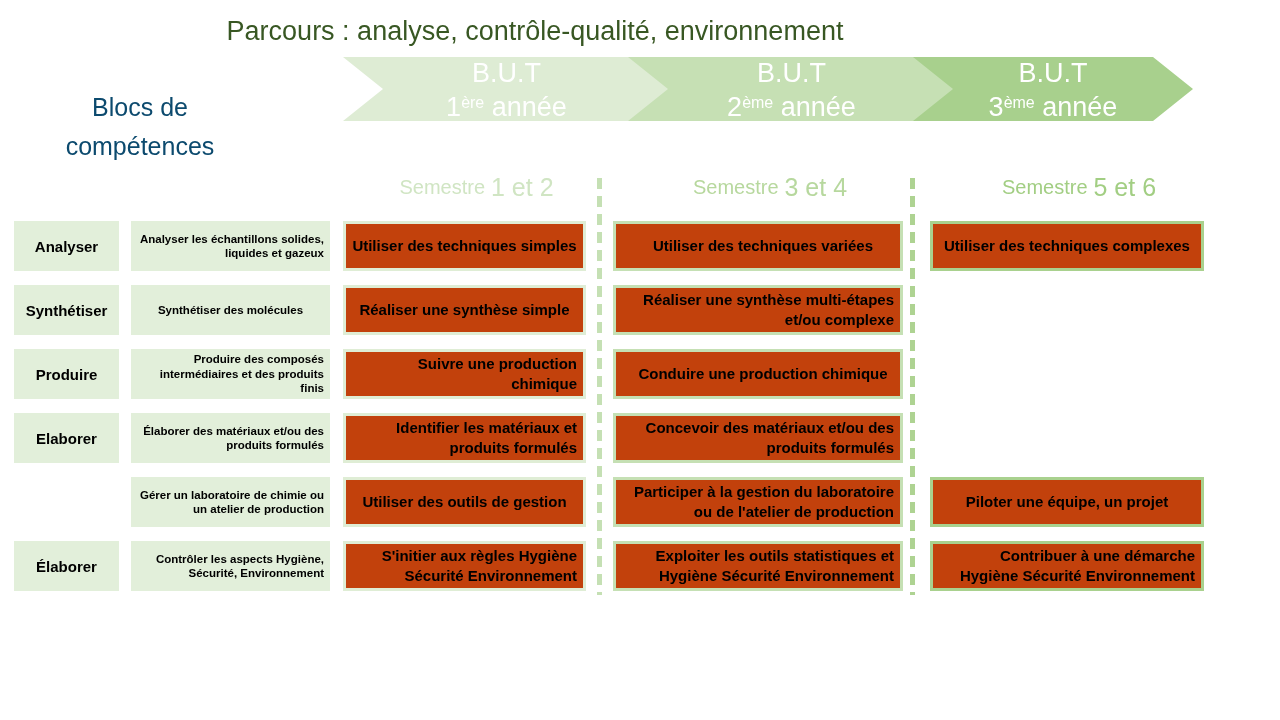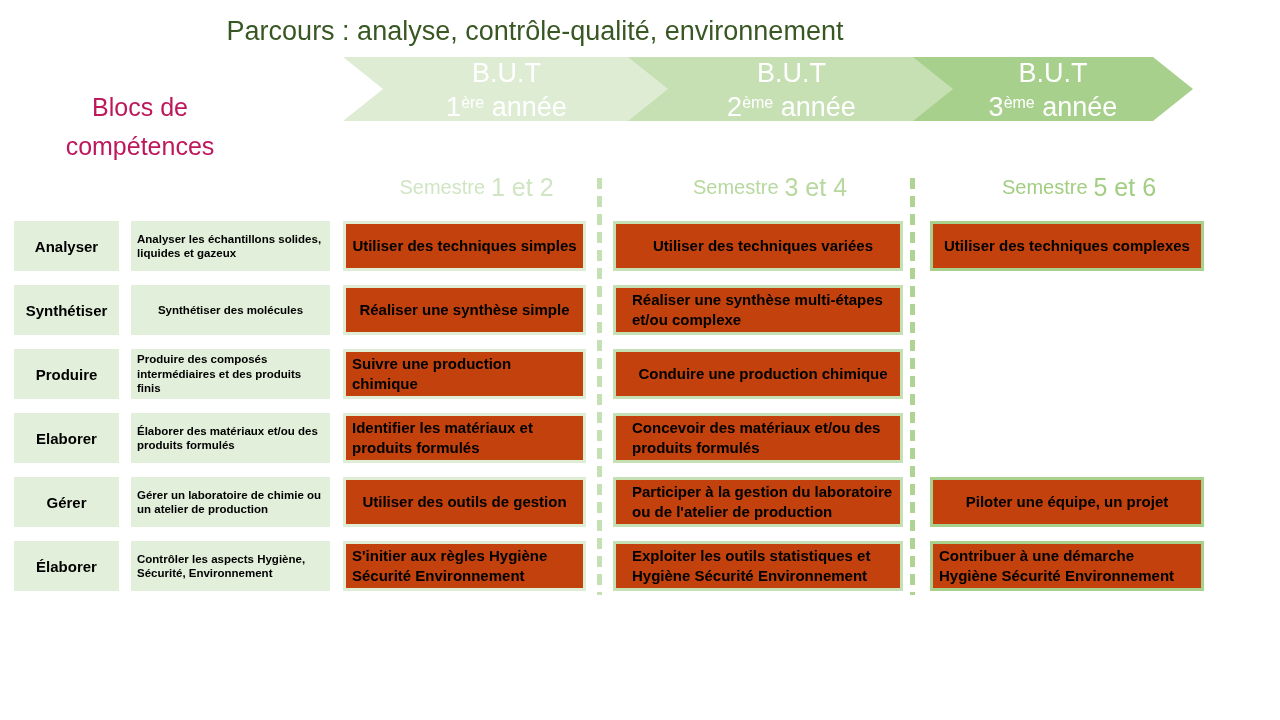--- a/index.html
+++ b/index.html
@@ -18,21 +18,21 @@
     font-size:27px;font-weight:400;
     color:#385723;
     letter-spacing:0px;
   }
 
   
   .blocs-header{
     position:absolute;left:28px;top:88px;width:224px;
     text-align:center;
     font-size:25px;line-height:39px;
-    color:#be185d;
+    color:#0c4a6e;
   }
 
   
   .arrows{
     position:absolute;left:343px;top:57px;height:88px;
     display:flex;flex-direction:row;align-items:stretch;
   }
   .arrow{
     height:64px;
     clip-path:polygon(0% 0%, calc(100% - 40px) 0%, 100% 50%, calc(100% - 40px) 100%, 0% 100%, 40px 50%);
@@ -64,21 +64,21 @@
   }
   .vsep-1{left:597px;color:#c5e0b4;}
   .vsep-2{left:910px;color:#aed392;}
 
   
   .rows{position:absolute;left:0;top:221px;width:1280px;}
   .row{position:relative;height:50px;margin-bottom:14px;}
   .cell{
     position:absolute;top:0;height:100%;
     display:flex;align-items:center;justify-content:center;
-    text-align:left;color:#000;
+    text-align:right;color:#000;
     box-sizing:border-box;
   }
   .cell-a{left:14px;width:105px;}
   .cell-b{left:131px;width:199px;}
   .cell-c{left:343px;width:243px;}
   .cell-d{left:613px;width:290px;}
   .cell-e{left:930px;width:274px;}
   .bloc{background:#e2efda;font-weight:700;font-size:15px;}
   .desc{font-size:11.5px;line-height:1.25;font-weight:700;padding:2px 6px;}
   .box{background:#c2410c;font-weight:700;font-size:15px;line-height:1.35;padding:2px 6px;}
@@ -157,21 +157,20 @@
 
     <div class="row">
       <div class="cell cell-a bloc">Elaborer</div>
       <div class="cell cell-b bloc desc">Élaborer des matériaux et/ou des produits formulés</div>
       <div class="cell cell-c box box-c">Identifier les matériaux et produits formulés</div>
       <div class="cell cell-d box box-d">Concevoir des matériaux et/ou des produits formulés</div>
 
     </div>
 
     <div class="row">
-      <div class="cell cell-a bloc">Gérer</div>
       <div class="cell cell-b bloc desc">Gérer un laboratoire de chimie ou un atelier de production</div>
       <div class="cell cell-c box box-c">Utiliser des outils de gestion</div>
       <div class="cell cell-d box box-d">Participer à la gestion du laboratoire ou de l'atelier de production</div>
       <div class="cell cell-e box box-e">Piloter une équipe, un projet</div>
     </div>
 
     <div class="row">
       <div class="cell cell-a bloc">Élaborer</div>
       <div class="cell cell-b bloc desc">Contrôler les aspects Hygiène, Sécurité, Environnement</div>
       <div class="cell cell-c box box-c">S'initier aux règles Hygiène Sécurité Environnement</div>

